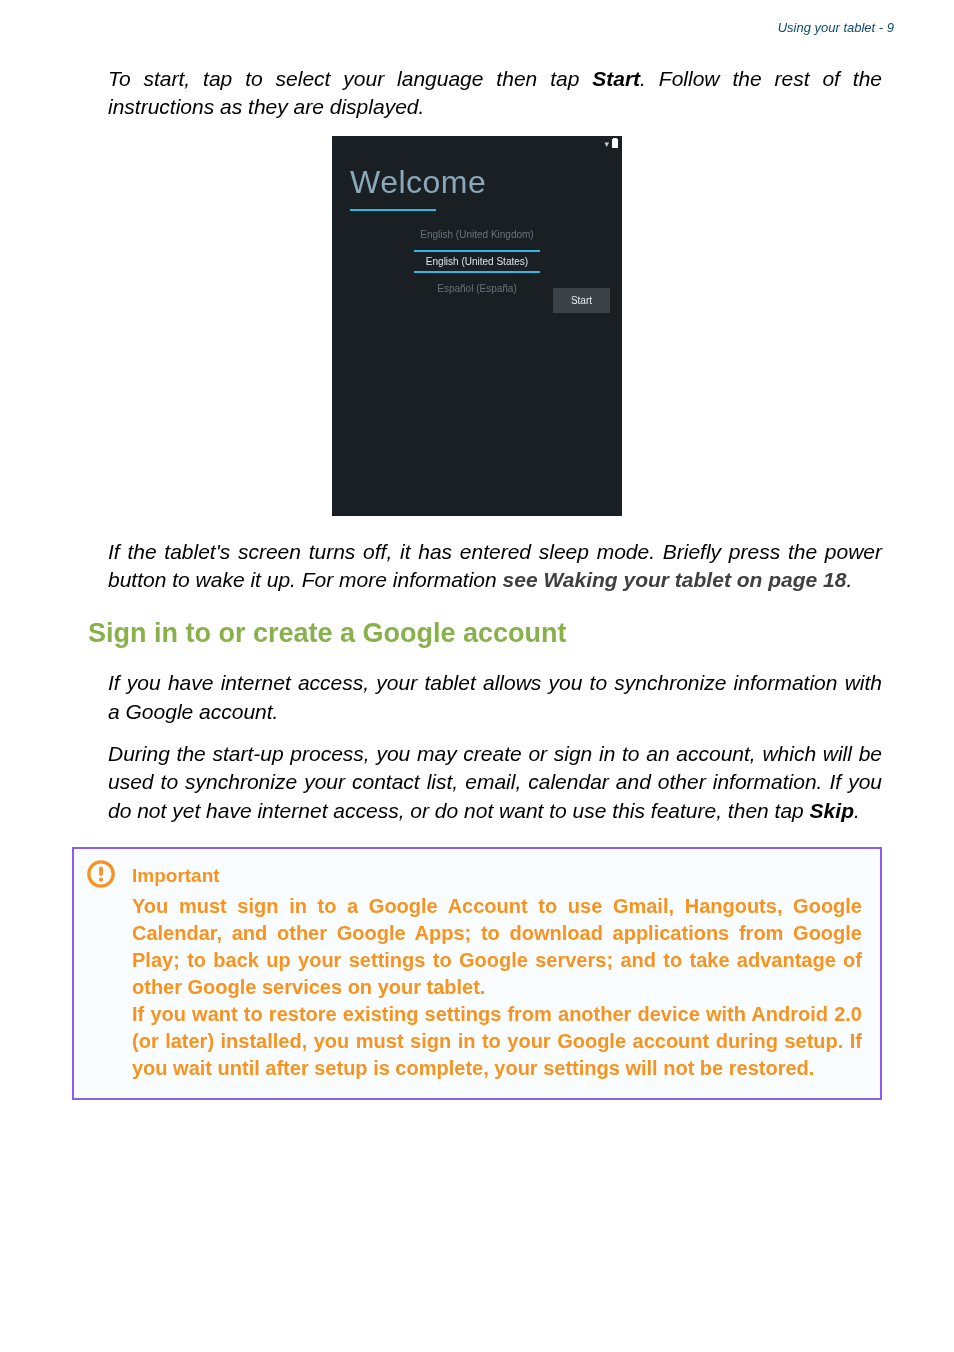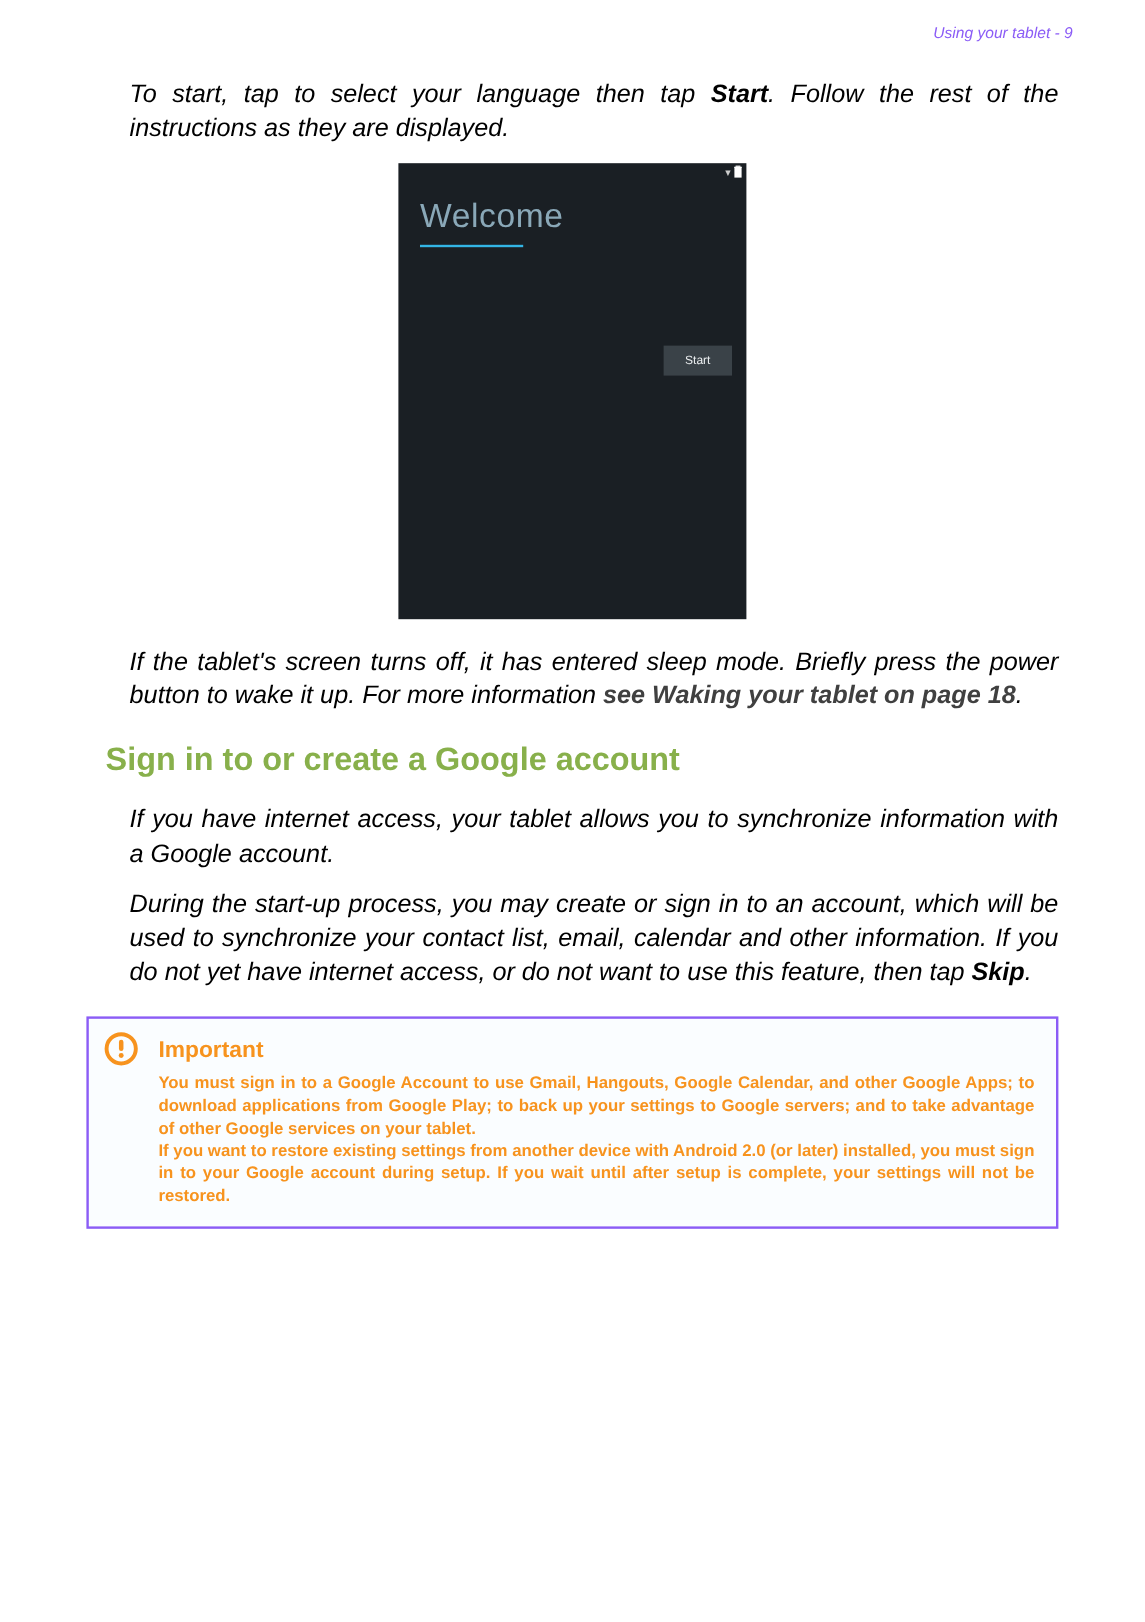--- a/index.html
+++ b/index.html
@@ -8,21 +8,21 @@
     background: #ffffff;
     width: 954px;
     margin: 0 auto;
     padding: 0 0 40px 0;
     color: #000;
   }
   .page-header {
     text-align: right;
     font-style: italic;
     font-size: 13px;
-    color: #8b5cf6;
+    color: #0c4a6e;
     padding: 20px 60px 30px 0;
   }
   .body-block {
     padding: 0 72px 0 108px;
   }
   .body-text {
     font-size: 21px;
     line-height: 1.35;
     color: #000;
     margin-bottom: 14px;
@@ -64,21 +64,21 @@
     background: #fff;
     border-top: 1px solid #fff;
     position: relative;
   }
   .batt::before{
     content:"";
     position:absolute;
     top:-2px;left:1px;width:4px;height:1px;background:#fff;
   }
   .welcome-title {
-    font-size: 28px;
+    font-size: 32px;
     font-weight: 300;
     color: #8aa8b8;
     padding: 14px 0 8px 18px;
     letter-spacing: 0.5px;
   }
   .title-underline {
     height: 2px;
     background: #33b5e5;
     margin: 0 12px 0 18px;
     width: 86px;
@@ -134,21 +134,21 @@
   .callout-icon svg { width: 30px; height: 30px; }
   .callout-title {
     color: #f7931e;
     font-weight: bold;
     font-size: 19px;
     margin-bottom: 4px;
   }
   .callout-body {
     color: #f7931e;
     font-weight: bold;
-    font-size: 14px;
+    font-size: 20px;
     text-align: justify;
   }
 </style>
 </head>
 <body>
 
 <div class="page-header">Using your tablet - 9</div>
 
 <div class="body-block">
   <p class="body-text justify">
@@ -157,20 +157,25 @@
 </div>
 
 <div class="screenshot-container">
   <div class="screenshot">
     <div class="status-bar">
       <span style="font-size:9px;">▾</span>
       <span class="batt"></span>
     </div>
     <div class="welcome-title">Welcome</div>
     <div class="title-underline"></div>
+    <div class="lang-list">
+      <div class="lang-item lang-dim">English (United Kingdom)</div>
+      <div class="lang-item"><span class="lang-selected">English (United States)</span></div>
+      <div class="lang-item lang-dim">Español (España)</div>
+    </div>
     <div class="start-btn">Start</div>
   </div>
 </div>
 
 <div class="body-block">
   <p class="body-text justify">
     <span>If the tablet's screen turns off, it has entered sleep mode. Briefly press the power button to wake it up. For more information </span><span class="link-green">see Waking your tablet on page 18</span><span>.</span>
   </p>
 </div>
 

